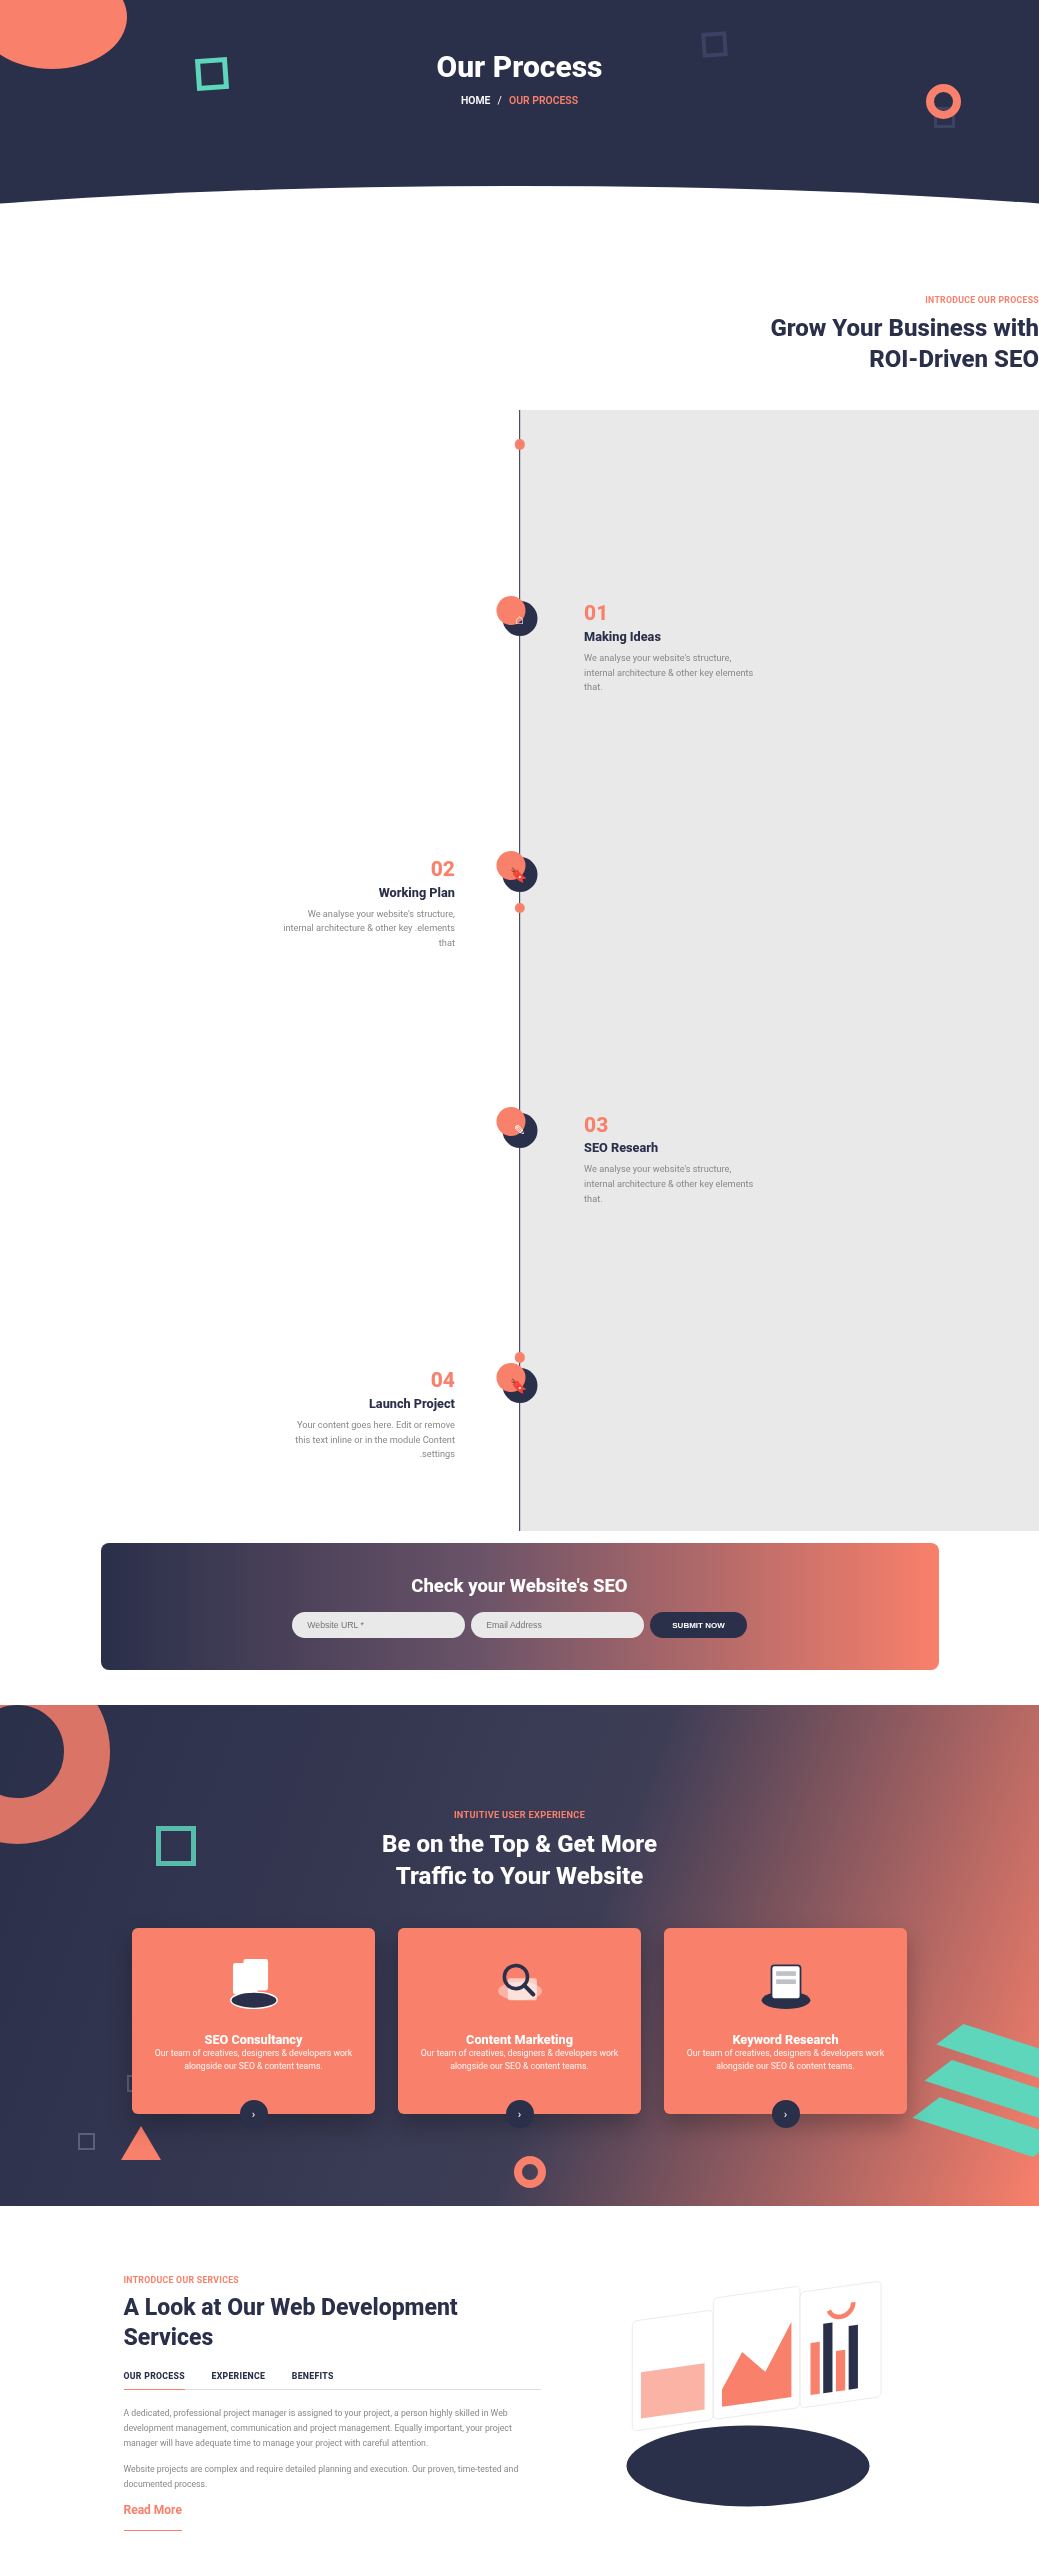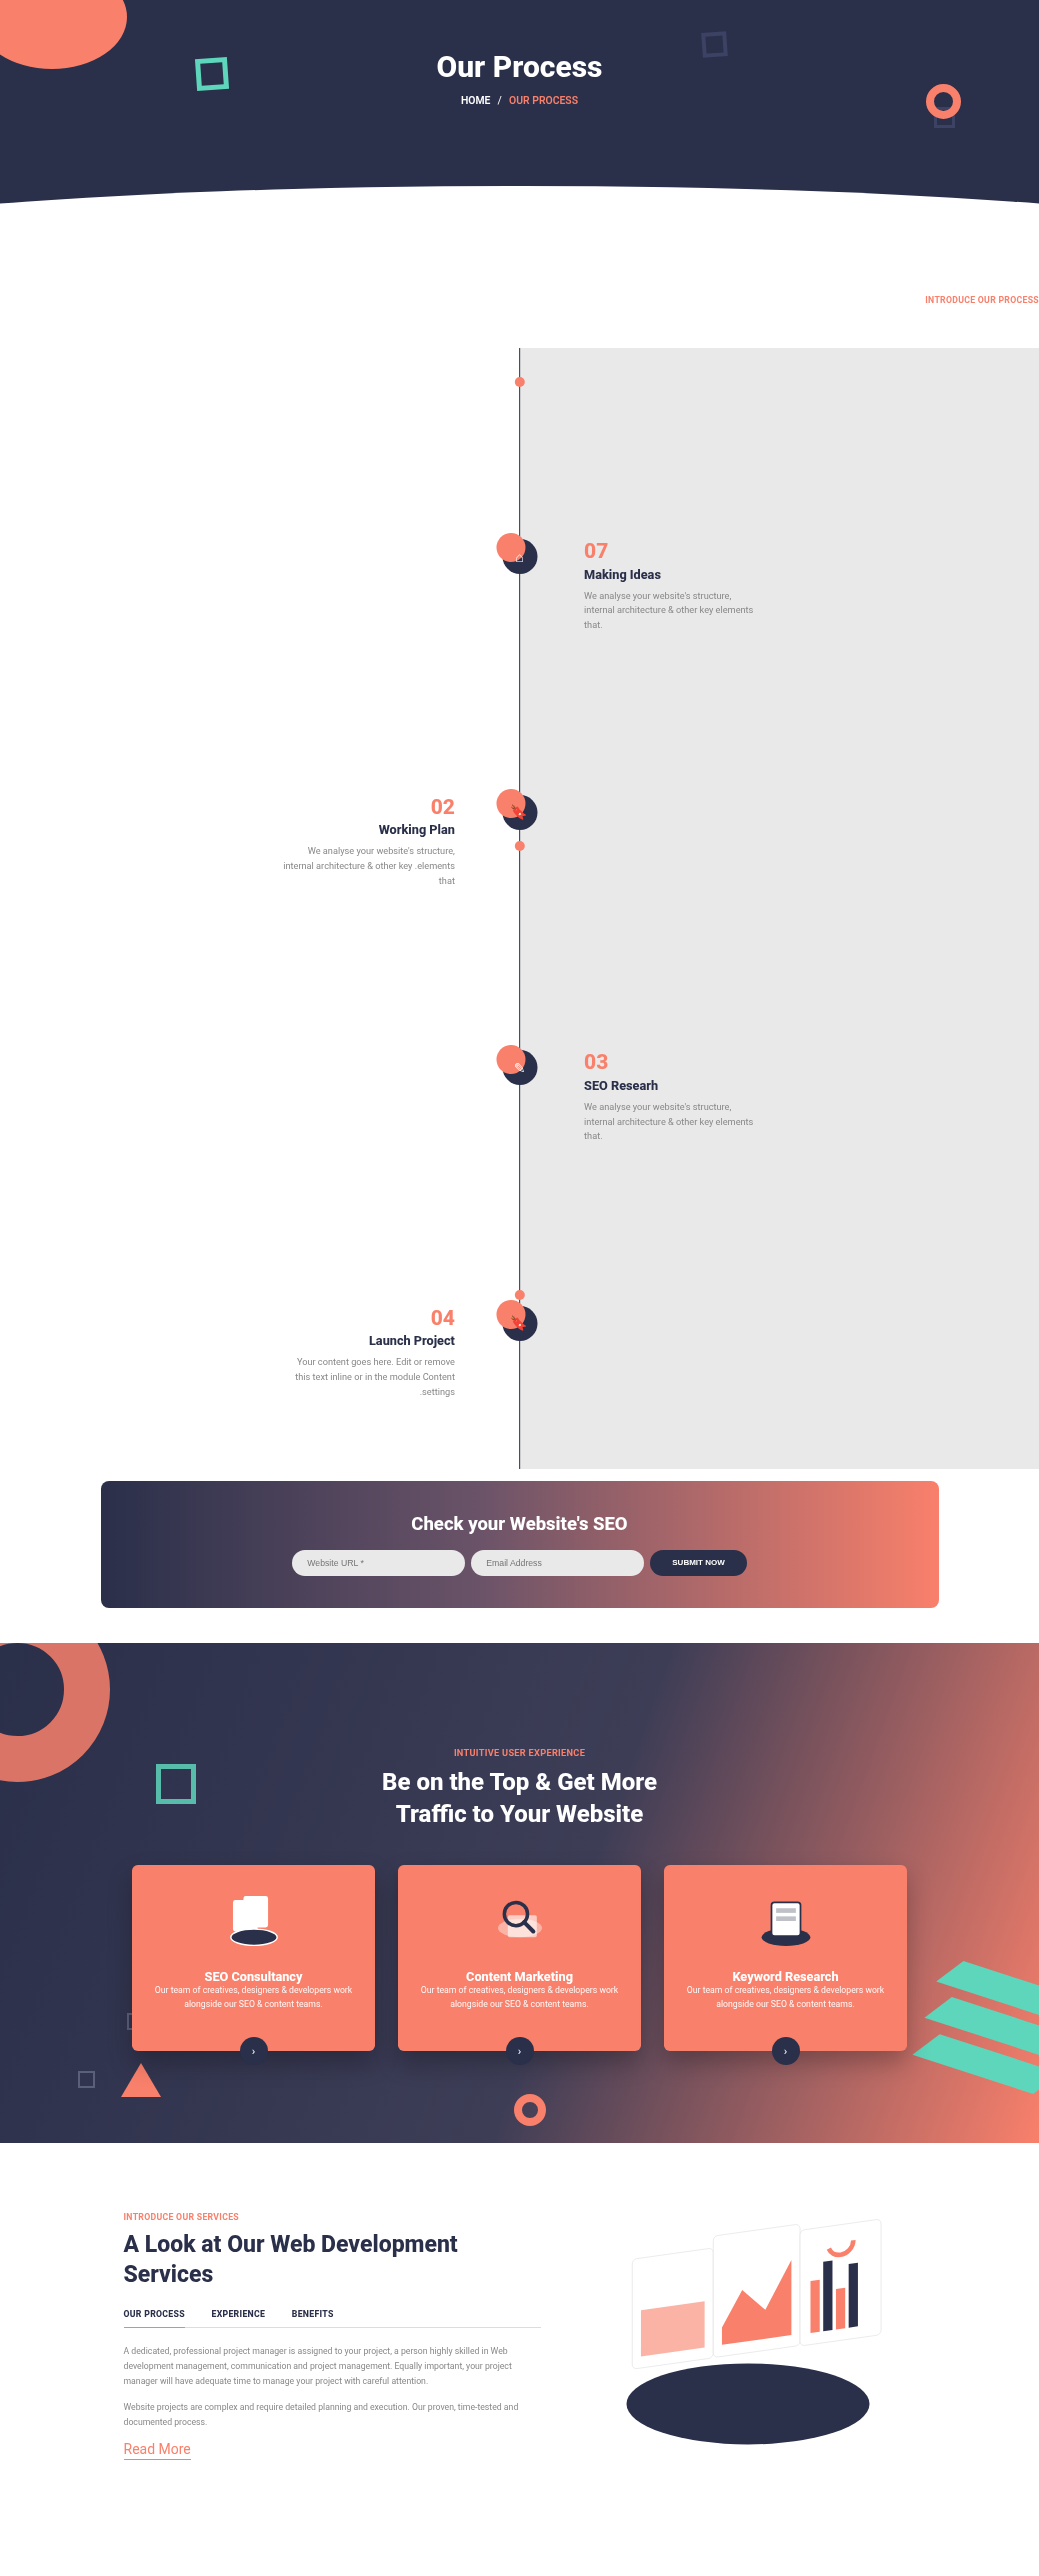--- a/index.html
+++ b/index.html
@@ -60,21 +60,21 @@
 .deco-ring2{position:absolute;bottom:17.3px;left:514px;width:32px;height:32px;border:8px solid #f9806b;border-radius:50%}
 .deco-zig{position:absolute;bottom:64px;right:-23px;width:127px;height:104px;transform:rotate(18deg)}
 .deco-zig div{width:100%;height:28px;background:#5ed6bb;transform:skewX(-35deg);margin-bottom:10.4px}
 .services{max-width:838px;margin:0 auto;padding:69px 23px 58px;display:flex;gap:40px}
 .svc-left{flex:1}
 .svc-left h2{font-size:23px;font-weight:800;line-height:1.3;margin-bottom:18.5px}
 .tabs{display:flex;gap:26.6px;border-bottom:1.2px solid #ddd;margin-bottom:16px}
 .tab{font-size:8.7px;font-weight:800;letter-spacing:0.3px;padding-bottom:8px;cursor:pointer;color:#2a2f4a}
 .tab.active{color:#2a2f4a;border-bottom:1.7px solid #f9806b;margin-bottom:-1.2px}
 .svc-p{font-size:8.7px;color:#888;line-height:1.75;margin-bottom:10.4px}
-.readmore{color:#f9806b;font-size:14px;font-weight:400;text-decoration:none;border-bottom:1.2px solid #f9806b;padding-bottom:2px}
+.readmore{color:#f9806b;font-size:12px;font-weight:700;text-decoration:none;border-bottom:1.2px solid #f9806b;padding-bottom:13px}
 .svc-right{width:335px;display:flex;align-items:center;justify-content:center}
 </style>
 </head>
 <body>
 <div class="wrap">
 
 <section class="hero">
   <div class="deco-blob"></div>
   <div class="deco-sq a"></div>
   <div class="deco-sq b"></div>
@@ -85,29 +85,33 @@
     <div class="crumbs">
       <a href="#">HOME</a>
       <span class="sep">/</span>
       <span class="cur">OUR PROCESS</span>
     </div>
   </div>
 </section>
 
 <section class="intro">
   <div class="eyebrow sm">INTRODUCE OUR PROCESS</div>
+  <h2>
+    <span>Grow Your Business with</span><br>
+    <span>ROI-Driven SEO</span>
+  </h2>
 </section>
 
 <div class="timeline">
   <div class="t-dot-top"></div>
 
   <div class="t-item right first">
     <div class="t-icon">⌂</div>
     <div class="t-content">
-      <div class="t-num">07</div>
+      <div class="t-num">01</div>
       <div class="t-title">Making Ideas</div>
       <div class="t-desc">We analyse your website's structure, internal architecture &amp; other key elements that.</div>
     </div>
   </div>
 
   <div class="t-item left">
     <div class="t-icon">🔖</div>
     <div class="t-dot"></div>
     <div class="t-content">
       <div class="t-num">02</div>

